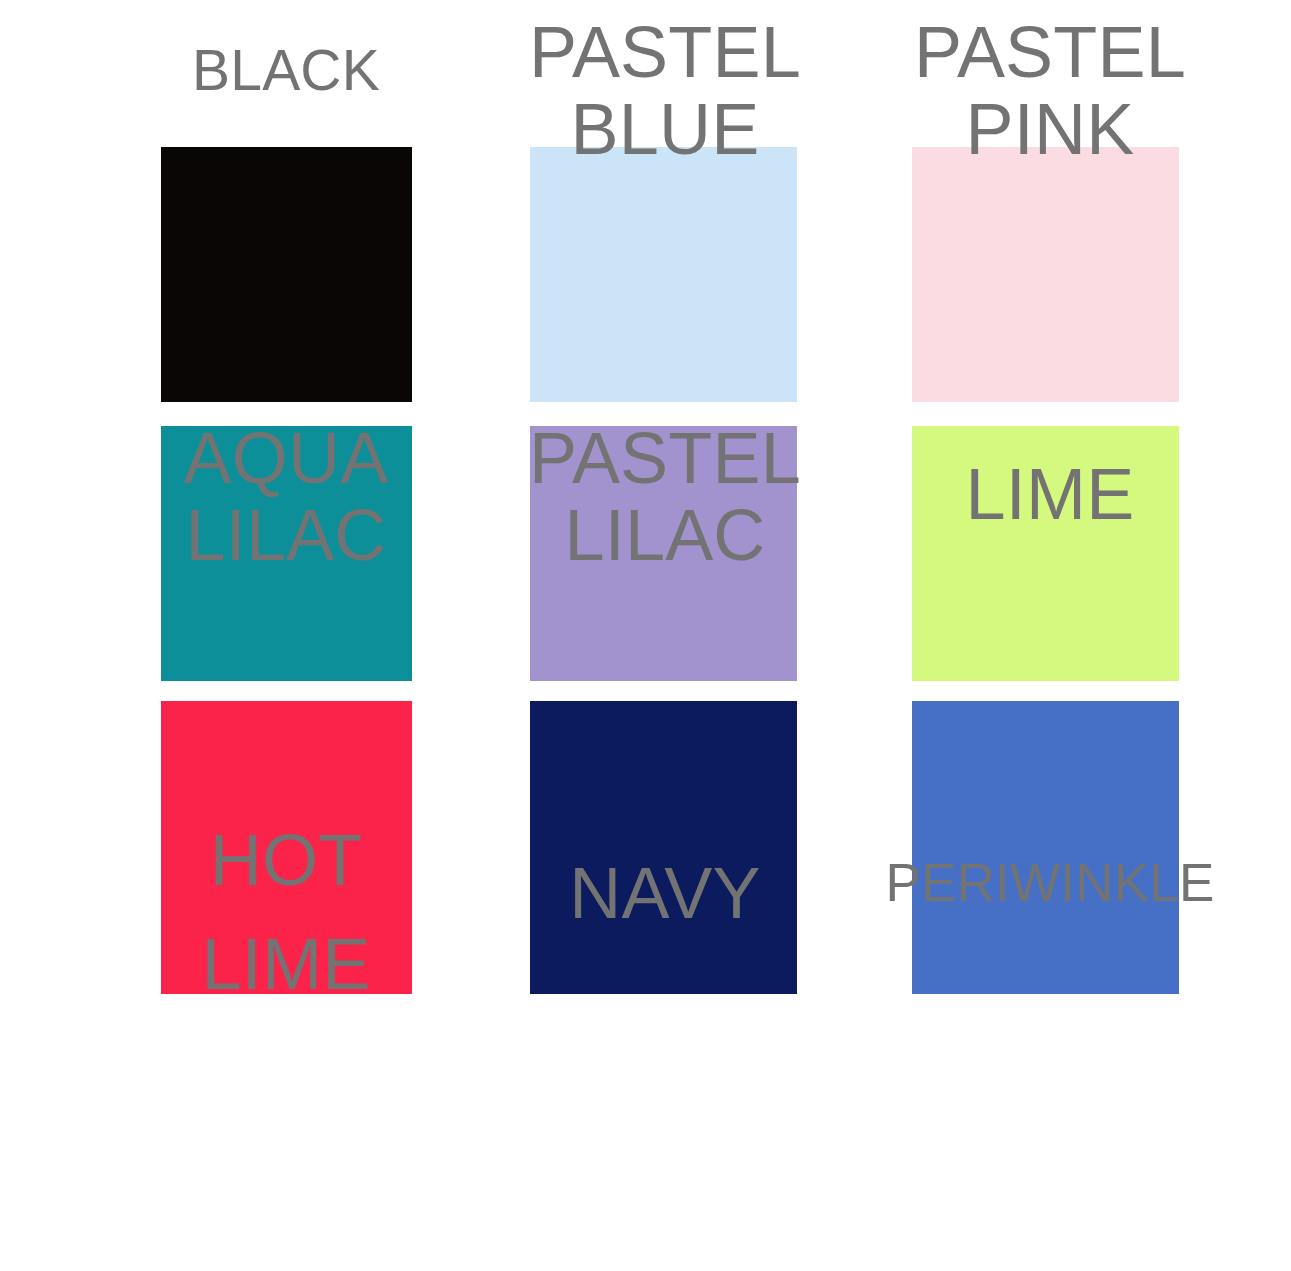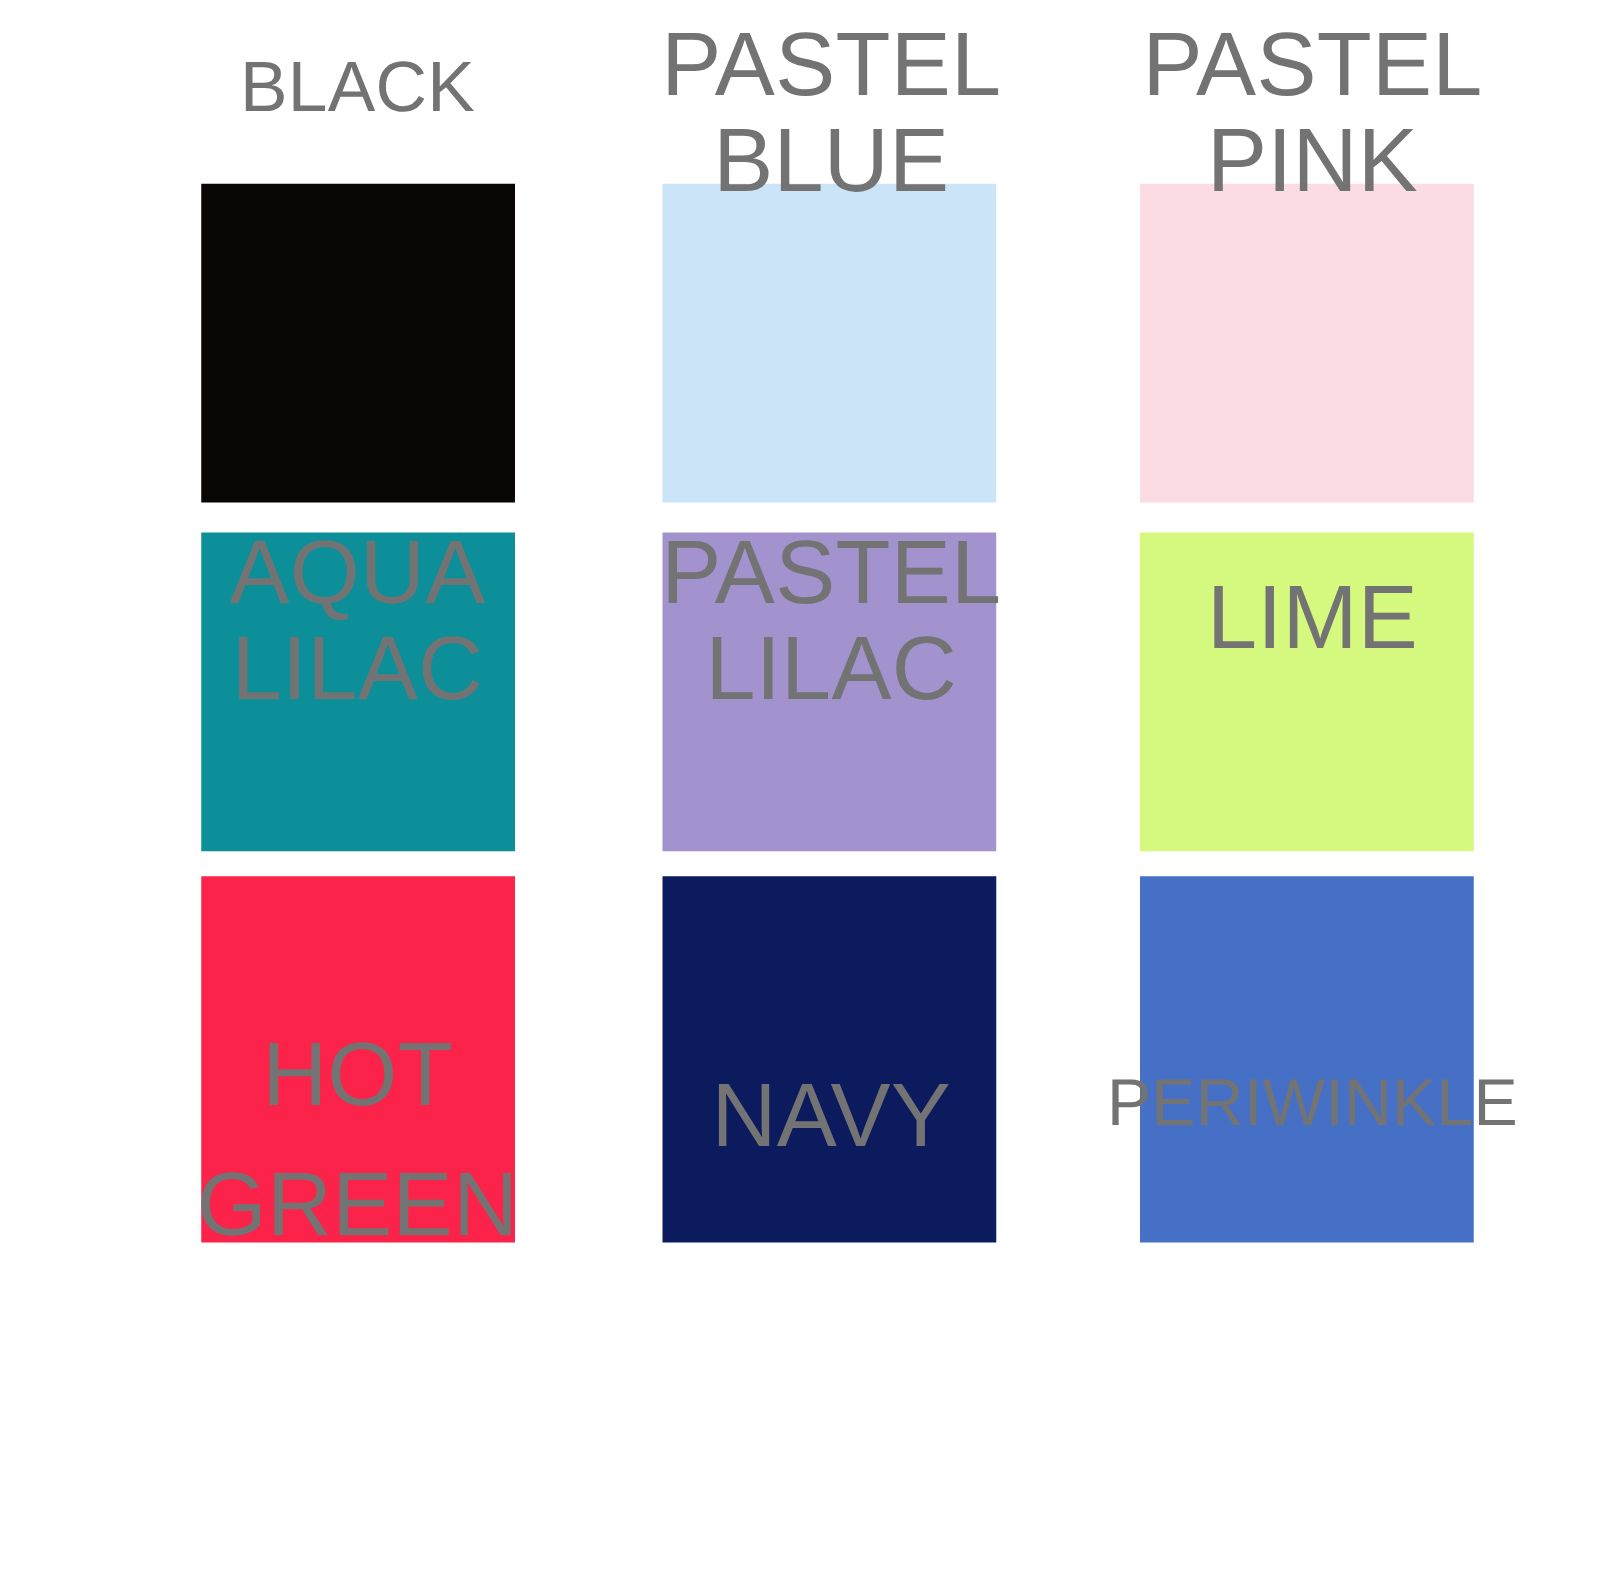--- a/index.html
+++ b/index.html
@@ -135,17 +135,17 @@
   <div class="label label-l2 lbl-pastpink">PASTEL
 PINK</div>
 
   <div class="label label-l2 lbl-aqua">AQUA
 LILAC</div>
   <div class="label label-l2 lbl-lilac">PASTEL
 LILAC</div>
   <div class="label label-l2 lbl-lime">LIME</div>
 
   <div class="label label-l2 lbl-hotpink">HOT
-GREEN</div>
+LIME</div>
   <div class="label label-l2 lbl-navy">NAVY</div>
   <div class="label label-l3 lbl-periwinkle">PERIWINKLE</div>
 
 </div>
 
 </body></html>

